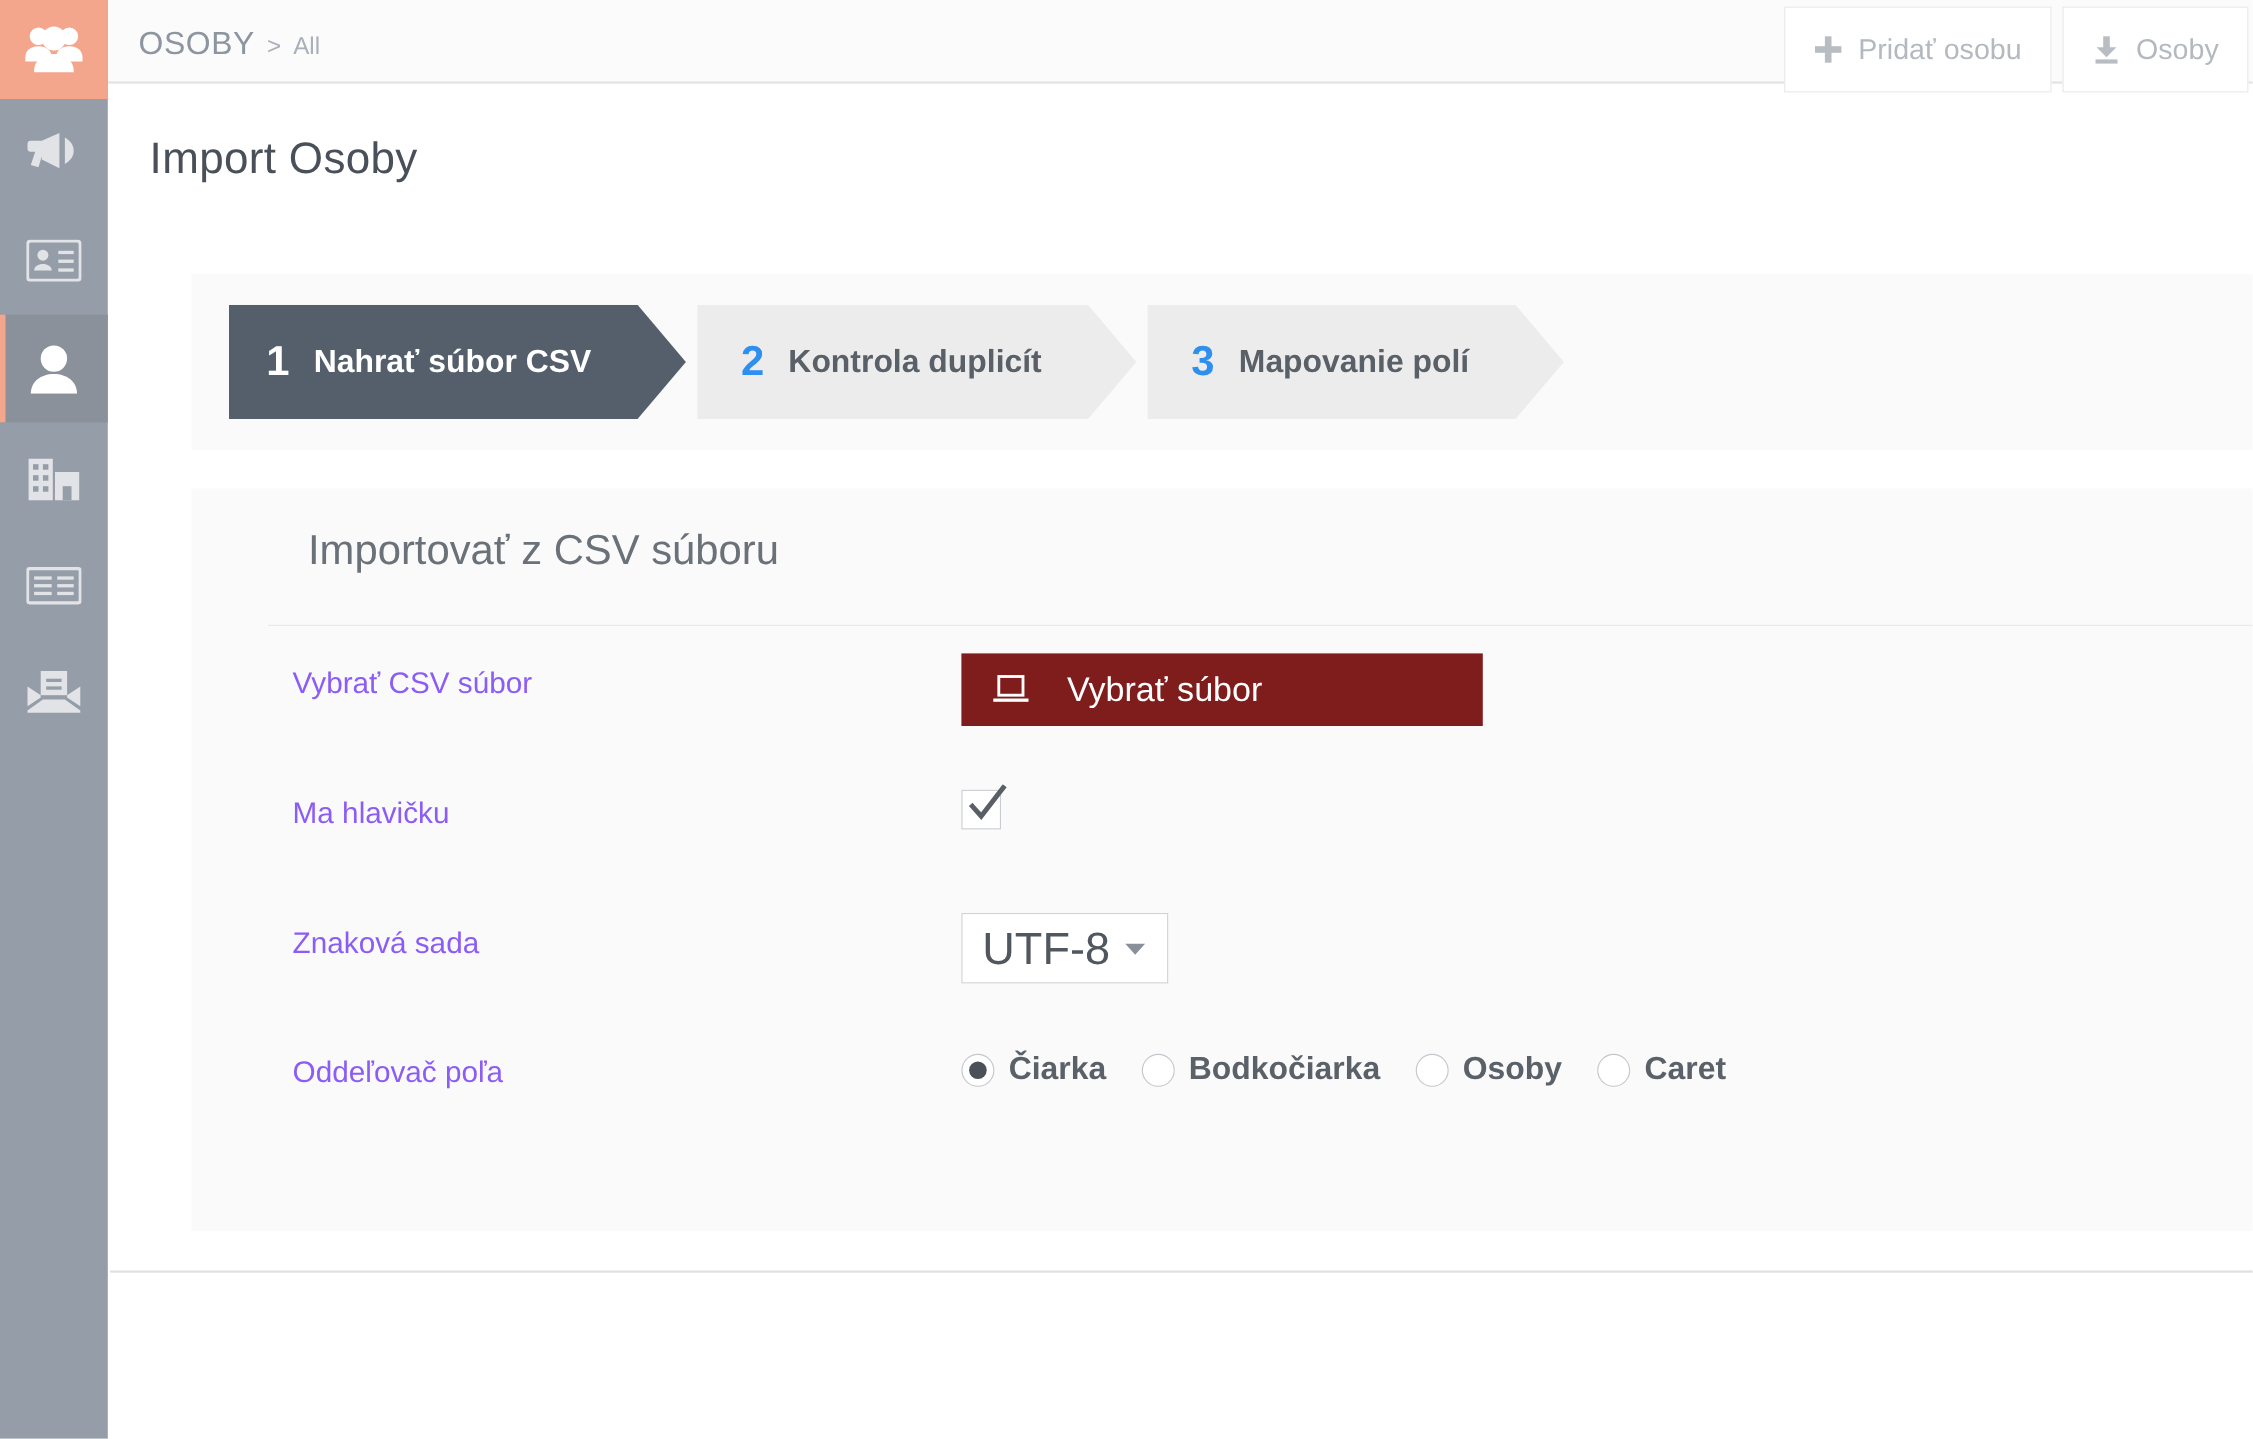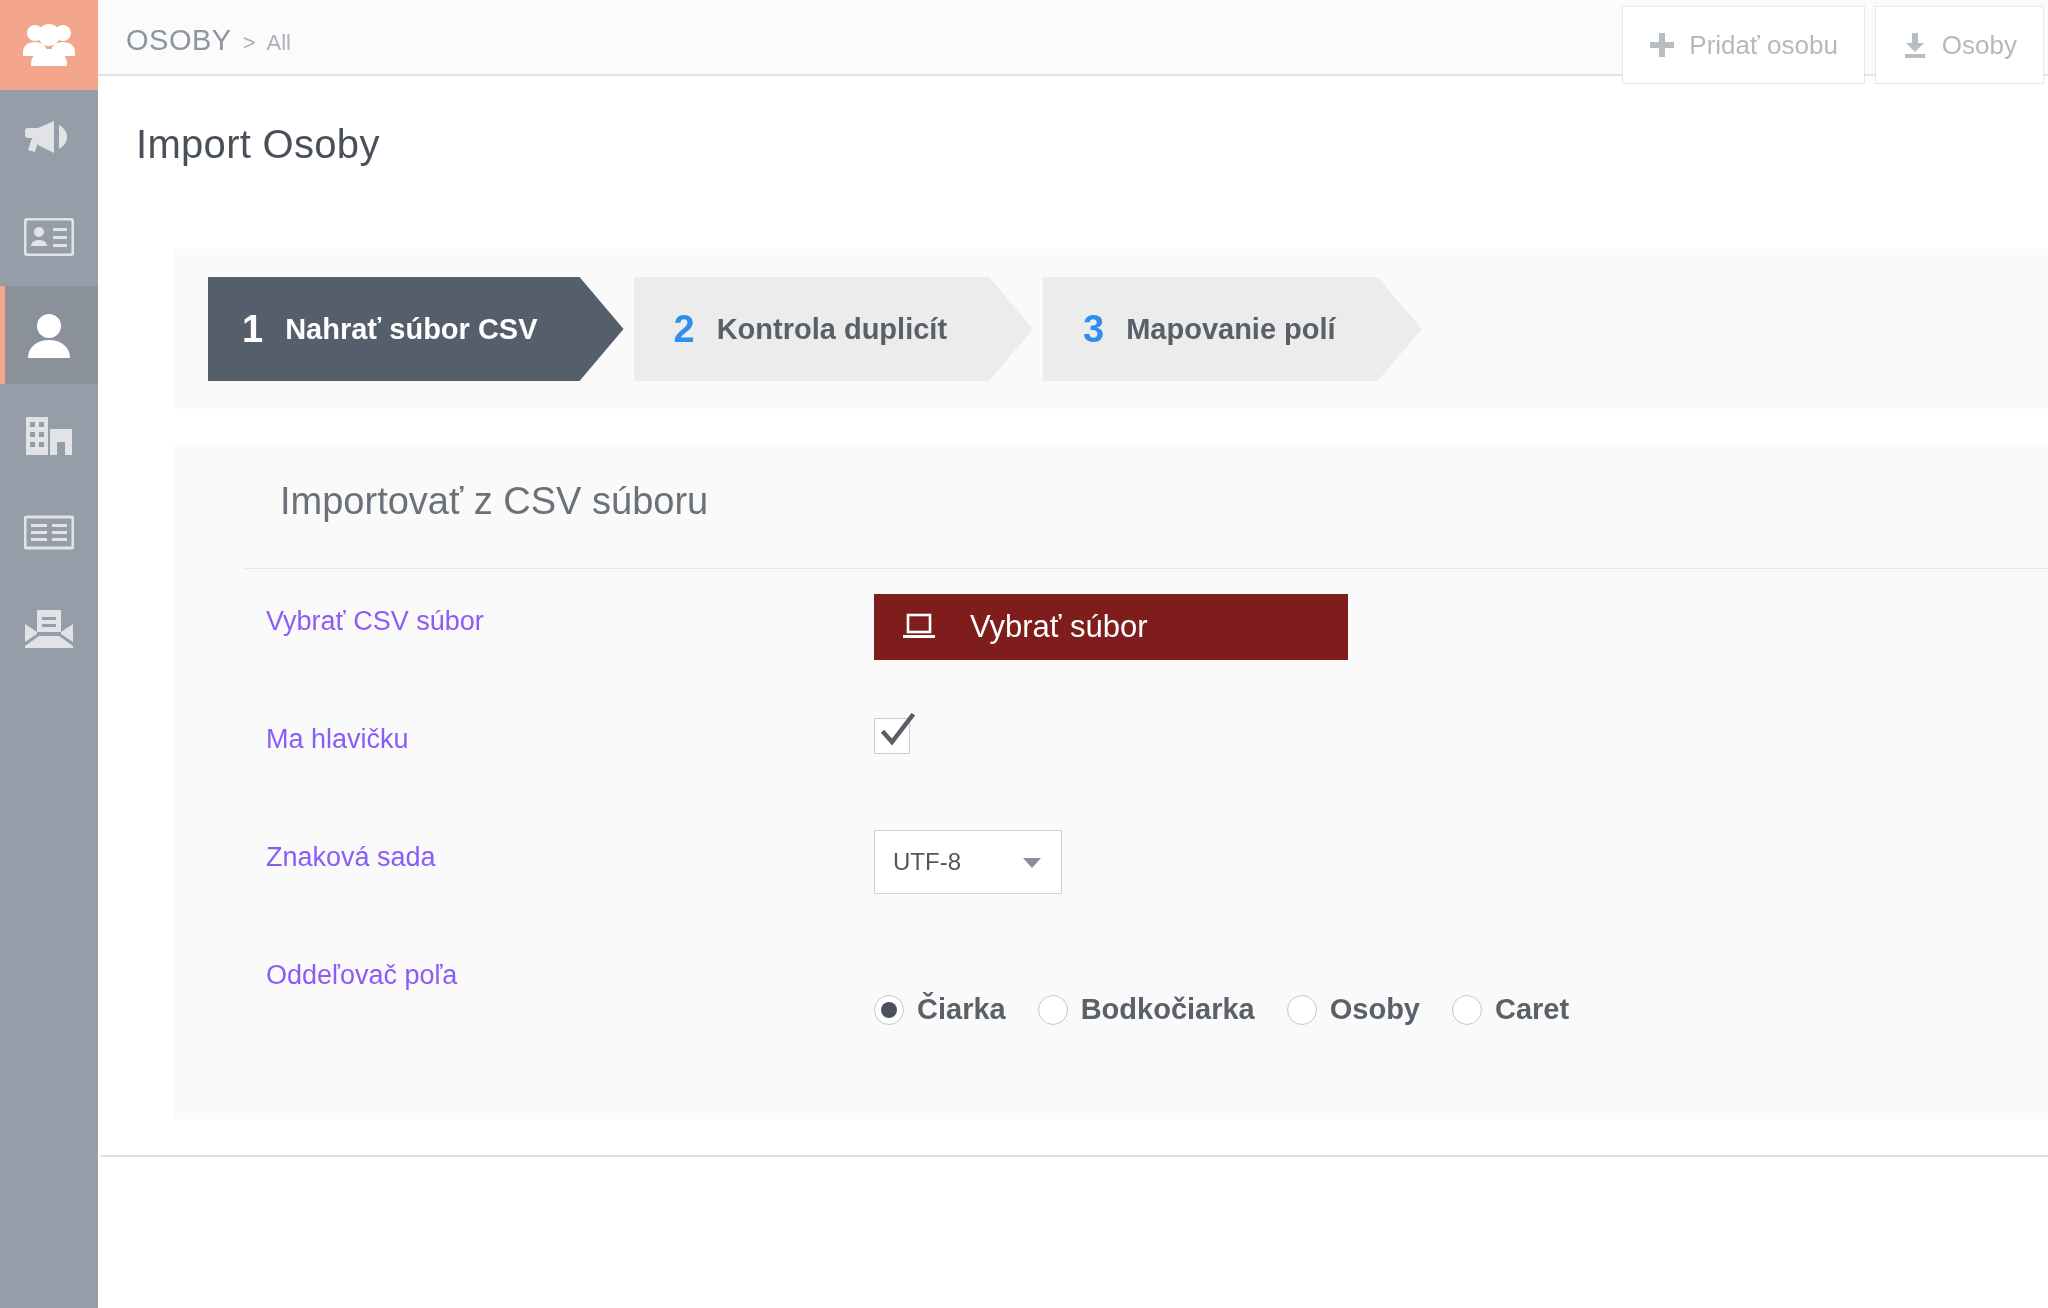--- a/index.html
+++ b/index.html
@@ -262,41 +262,40 @@
   
   .sel {
     position: relative;
     display: inline-flex;
     align-items: center;
     width: 188px;
     height: 64px;
     background: #ffffff;
     border: 1px solid #cfd2d6;
     padding: 0 18px;
-    font-size: 24px;
+    font-size: 41px;
     color: #51575f;
     cursor: pointer;
   }
   .sel .sel-caret {
     position: absolute;
     right: 20px;
     top: 50%;
     margin-top: -4px;
     border-left: 9px solid transparent;
     border-right: 9px solid transparent;
     border-top: 10px solid #8a9099;
   }
 
   
   .radios {
     display: flex;
     align-items: center;
     gap: 0;
     padding-top: 8px;
-    margin-top: 37px;
   }
   .radio-item {
     display: flex;
     align-items: center;
     gap: 13px;
     margin-right: 32px;
     cursor: pointer;
     white-space: nowrap;
   }
   .rdot {

